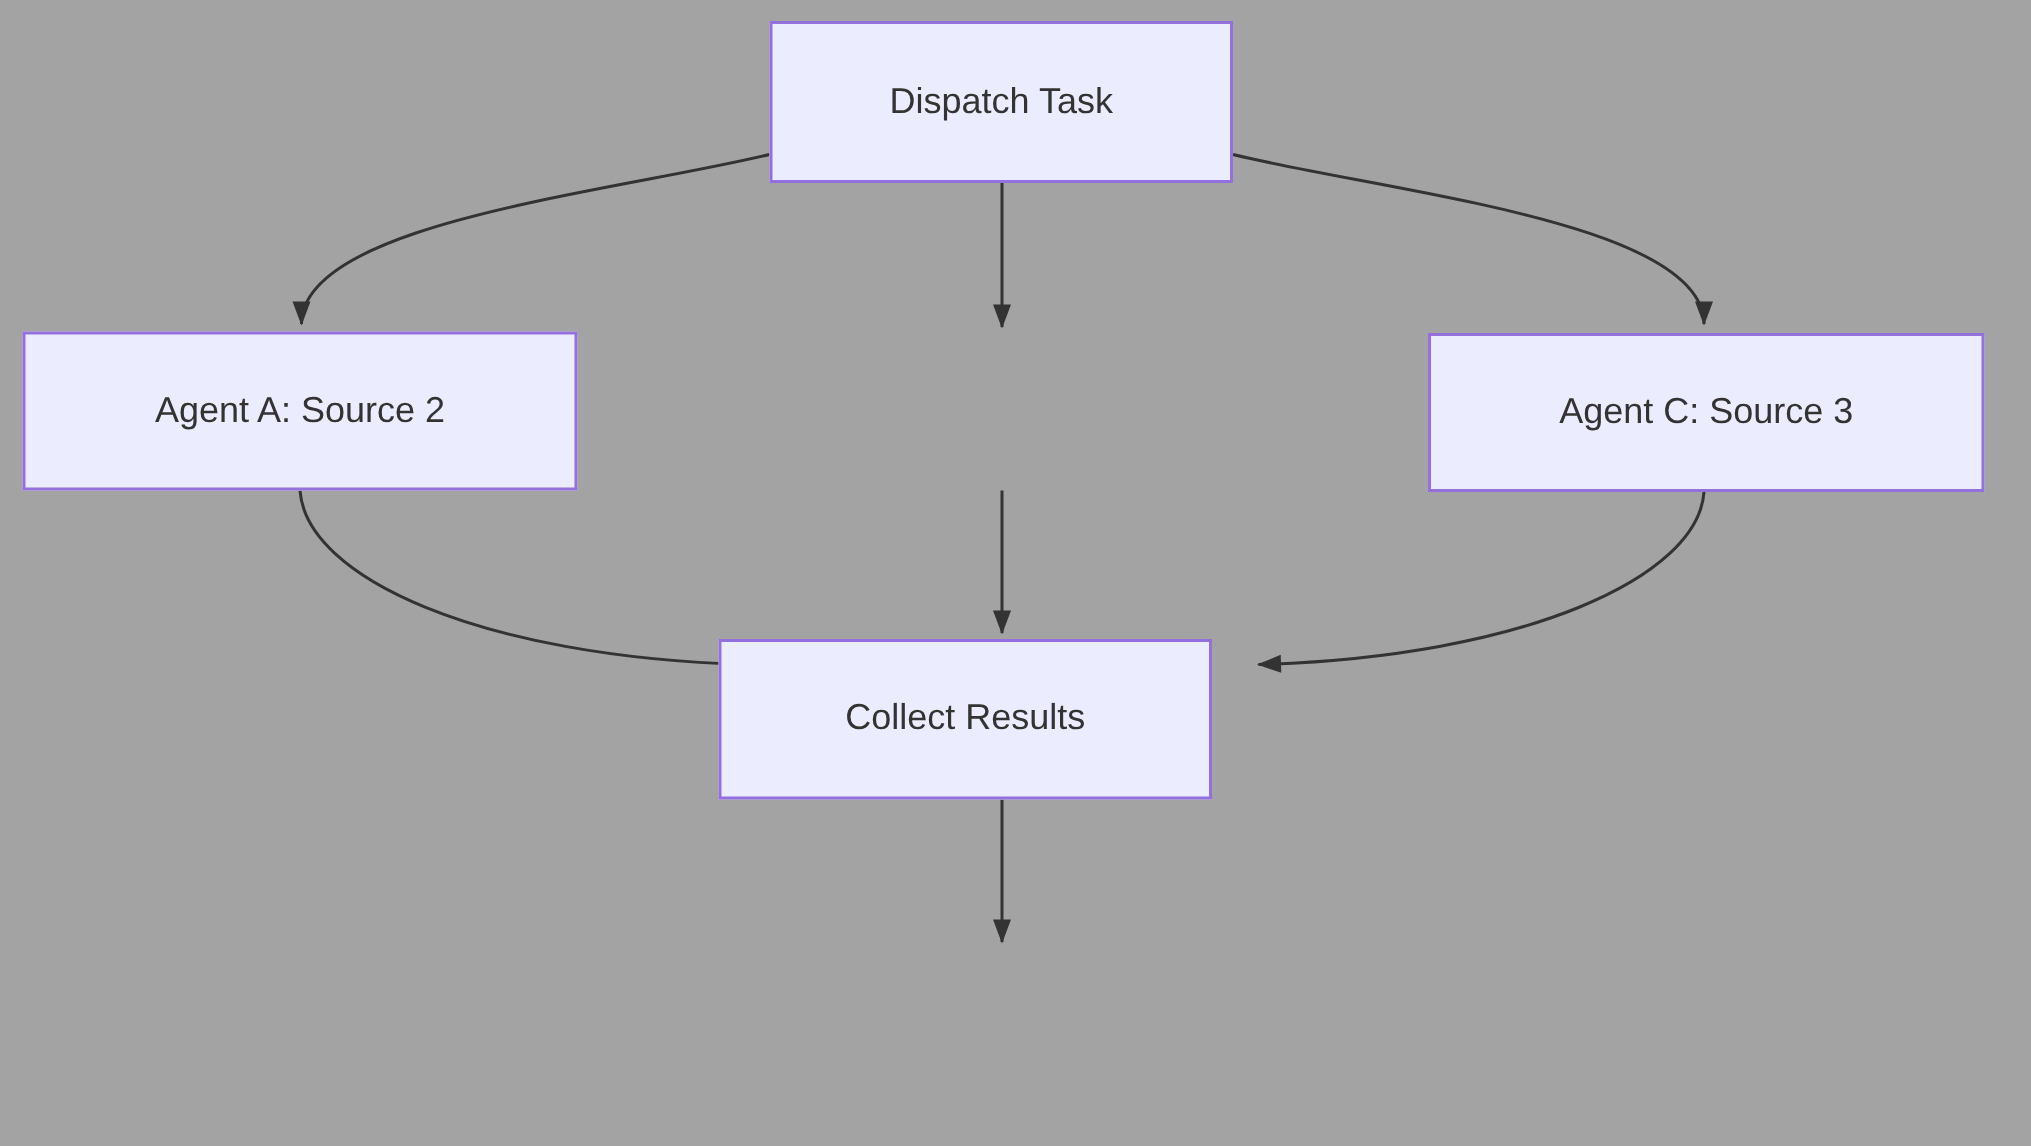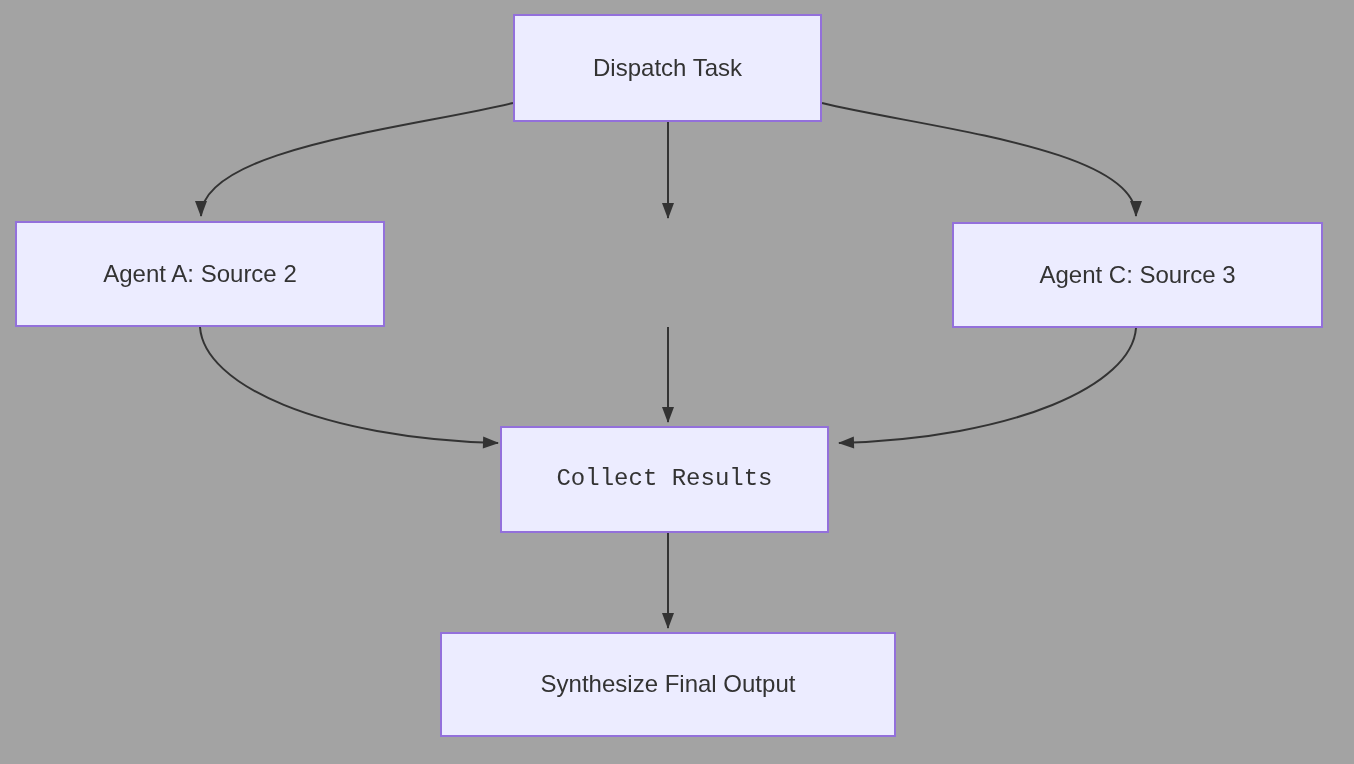--- a/index.html
+++ b/index.html
@@ -39,21 +39,21 @@
     color: #333333;
     font-size: 24px;
     line-height: 1.2;
     white-space: nowrap;
   }
   
   #node-dispatch   { left: 513px; top: 14px;  width: 309px; height: 108px; }
   #node-agent-a    { left: 15px;  top: 221px; width: 370px; height: 106px; }
   #node-agent-b    { left: 483px; top: 222px; width: 370px; height: 105px; }
   #node-agent-c    { left: 952px; top: 222px; width: 371px; height: 106px; }
-  #node-collect    { left: 500px; top: 426px; width: 329px; height: 107px; font-family: Liberation Mono, monospace; }
+  #node-collect    { left: 479px; top: 426px; width: 329px; height: 107px; }
   #node-synthesize { left: 440px; top: 632px; width: 456px; height: 105px; }
 </style>
 </head>
 <body>
 
 <div class="canvas">
 
   <svg class="edge-layer" width="1354" height="764" viewBox="0 0 1354 764" aria-hidden="true">
     <defs>
       <marker id="arrowhead" markerUnits="userSpaceOnUse" markerWidth="18" markerHeight="14" refX="16" refY="7" orient="auto">
@@ -86,17 +86,14 @@
 
 
   <div class="node" id="node-agent-c">
     <span class="node-label">Agent C: Source 3</span>
   </div>
 
   <div class="node" id="node-collect">
     <span class="node-label">Collect Results</span>
   </div>
 
-  <div class="node" id="node-synthesize">
-    <span class="node-label">Synthesize Final Output</span>
-  </div>
 
 </div>
 
 </body></html>

